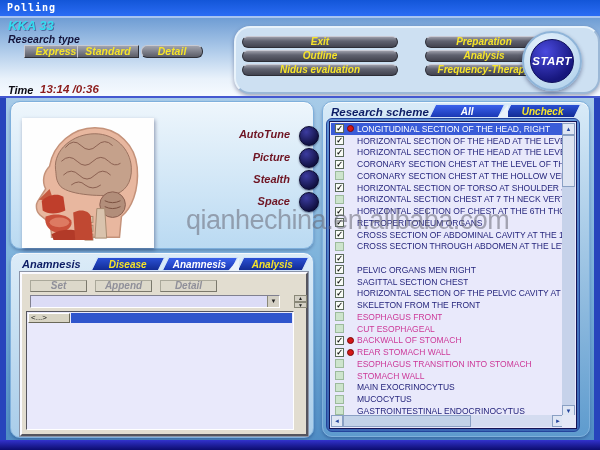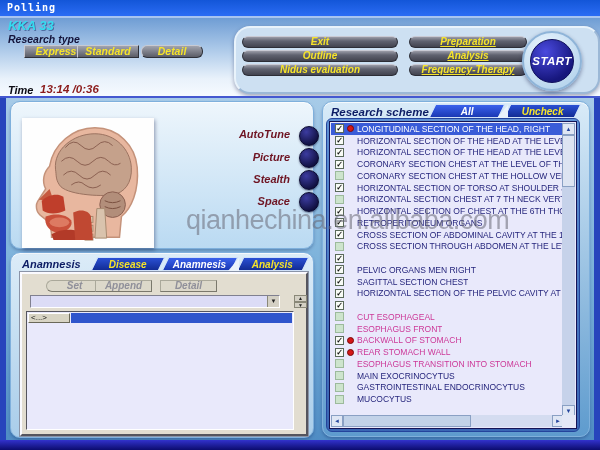--- a/index.html
+++ b/index.html
@@ -36,21 +36,21 @@
 
   .nav-panel { left:234px; top:26px; width:366px; height:68px;
     background:#cde0f2; border-radius:16px;
     border:2px solid #e9f3fb; border-bottom-color:#9cb8d6; border-right-color:#9cb8d6;
     box-shadow:0 2px 4px rgba(0,10,60,.35); }
   .nav-btn { height:12px; text-align:center; border-radius:7px;
     background:linear-gradient(180deg,#9b9ca8 0%,#606270 40%,#42434f 100%);
     border:1px solid #2c2d36; border-top-color:#c9cad4;
     color:#f6e42a; font:bold italic 10px "Liberation Sans",sans-serif; line-height:10px; cursor:default; }
   .nbl { left:242px; width:156px; }
-  .nbr { left:409px; width:118px;text-decoration:underline; }
+  .nbr { left:425px; width:118px; }
   .nv1 { top:36px; } .nv2 { top:50px; } .nv3 { top:64px; }
   .start-outer { left:522px; top:31px; width:60px; height:60px; border-radius:50%;
     background:radial-gradient(circle at 40% 30%, #eef7ff, #b9d6ee 75%);
     border:2px solid #8fb4d8; box-shadow:0 2px 4px rgba(0,10,60,.4); cursor:default; }
   .start-inner { left:6px; top:6px; width:44px; height:44px; border-radius:50%;
     background:radial-gradient(circle at 35% 28%, #4a4ade, #16167c 72%);
     color:#fff; font:bold italic 11.5px "Liberation Sans",sans-serif;
     display:flex; align-items:center; justify-content:center; letter-spacing:.4px;
     border:1px solid #0c0c5a; }
 
@@ -109,21 +109,21 @@
 
   
   .ana-panel { left:20px; top:272px; width:288px; height:164px;
     background:#e2ddd0;
     border:2px solid #55555e; border-top-color:#fafaff; border-left-color:#fafaff;
     box-shadow:0 0 0 1px #8a94a8; }
   .act-btn { top:6px; width:57px; height:12px; background:#dcd8ca;
     border:1px solid #aaa89a; border-right-color:#7a786c; border-bottom-color:#7a786c;
     color:#90909a; font:bold italic 10px "Liberation Sans",sans-serif;
     text-align:center; line-height:10px; cursor:default; }
-  .ab1 { left:24px;border-radius:6px; } .ab2 { left:73px; } .ab3 { left:138px; }
+  .ab1 { left:8px; } .ab2 { left:73px; } .ab3 { left:138px; }
   .combo { left:8px; top:21px; width:250px; height:13px; background:#dcdcf6;
     border:1px solid #808090; border-bottom-color:#fff; border-right-color:#fff; }
   .combo-val { position:absolute; left:3px; top:1px; font:9px "Liberation Sans",sans-serif; color:#222; }
   .combo-arrow { position:absolute; right:0; top:0; width:12px; height:11px; background:#d4d0c4;
     border-left:1px solid #8a8878; color:#222; font-size:6px; text-align:center; line-height:11px; cursor:default; }
   .spinner { left:272px; top:21px; width:13px; height:13px; }
   .spin-btn { width:13px; height:6.5px; background:#d4d0c4; border:1px solid #8a8878;
     color:#222; font-size:5px; text-align:center; line-height:5px; cursor:default; }
   .ana-list { left:4px; top:37px; width:268px; height:119px; background:#e9e9fb;
     border:1px solid #55555e; border-bottom-color:#fff; border-right-color:#fff; }
@@ -351,60 +351,66 @@
     <span class="lbl">SAGITTAL SECTION CHEST</span>
   </div>
       <div class="row navy">
     <span class="cb on">✓</span>
     <span class="dot" style="visibility: hidden;"></span>
     <span class="lbl">HORIZONTAL SECTION OF THE PELVIC CAVITY AT THE LEVEL O</span>
   </div>
       <div class="row navy">
     <span class="cb on">✓</span>
     <span class="dot" style="visibility: hidden;"></span>
+    <span class="lbl">SKELETON FROM THE FRONT</span>
+  </div>
+      <div class="row pink">
+    <span class="cb"></span>
+    <span class="dot" style="visibility: hidden;"></span>
+    <span class="lbl">ESOPHAGUS FRONT</span>
   </div>
       <div class="row pink">
     <span class="cb"></span>
     <span class="dot" style="visibility: hidden;"></span>
     <span class="lbl">CUT ESOPHAGEAL</span>
-  </div>
-      <div class="row pink">
-    <span class="cb"></span>
-    <span class="dot" style="visibility: hidden;"></span>
-    <span class="lbl">ESOPHAGUS FRONT</span>
   </div>
       <div class="row pink">
     <span class="cb on">✓</span>
     <span class="dot" style="visibility: visible;"></span>
     <span class="lbl">BACKWALL OF STOMACH</span>
   </div>
       <div class="row pink">
     <span class="cb on">✓</span>
     <span class="dot" style="visibility: visible;"></span>
     <span class="lbl">REAR STOMACH WALL</span>
   </div>
       <div class="row pink">
     <span class="cb"></span>
     <span class="dot" style="visibility: hidden;"></span>
     <span class="lbl">ESOPHAGUS TRANSITION INTO STOMACH</span>
   </div>
+      <div class="row pink">
+    <span class="cb"></span>
+    <span class="dot" style="visibility: hidden;"></span>
+    <span class="lbl">STOMACH WALL</span>
+  </div>
       <div class="row navy">
     <span class="cb"></span>
     <span class="dot" style="visibility: hidden;"></span>
     <span class="lbl">MAIN EXOCRINOCYTUS</span>
   </div>
       <div class="row navy">
     <span class="cb"></span>
     <span class="dot" style="visibility: hidden;"></span>
+    <span class="lbl">MUCOCYTUS</span>
+  </div>
+      <div class="row navy">
+    <span class="cb"></span>
+    <span class="dot" style="visibility: hidden;"></span>
     <span class="lbl">GASTROINTESTINAL ENDOCRINOCYTUS</span>
-  </div>
-      <div class="row navy">
-    <span class="cb"></span>
-    <span class="dot" style="visibility: hidden;"></span>
-    <span class="lbl">MUCOCYTUS</span>
   </div>
     </div>
   <div class="vscroll">
     <div class="sc-btn v-up">▲</div>
     <div class="v-thumb"></div>
     <div class="sc-btn v-down">▼</div>
   </div>
   <div class="hscroll">
     <div class="sc-btn h-left">◄</div>
     <div class="h-thumb"></div>

